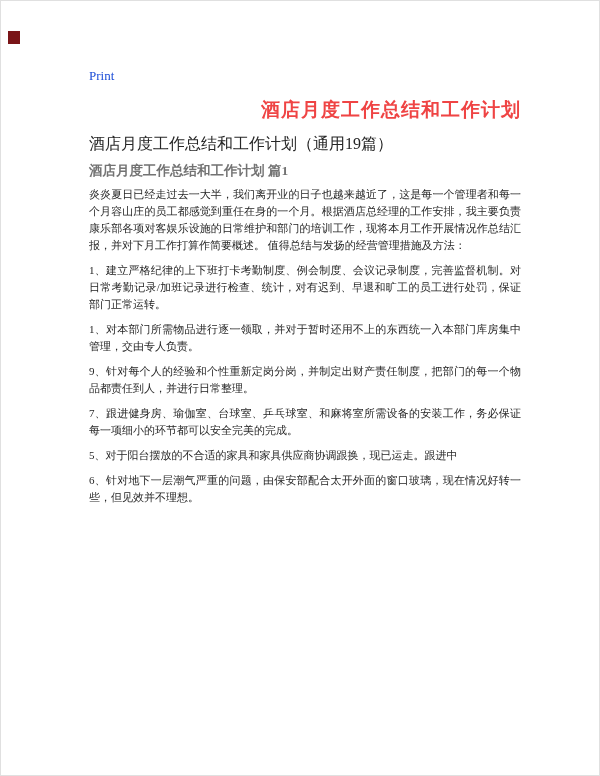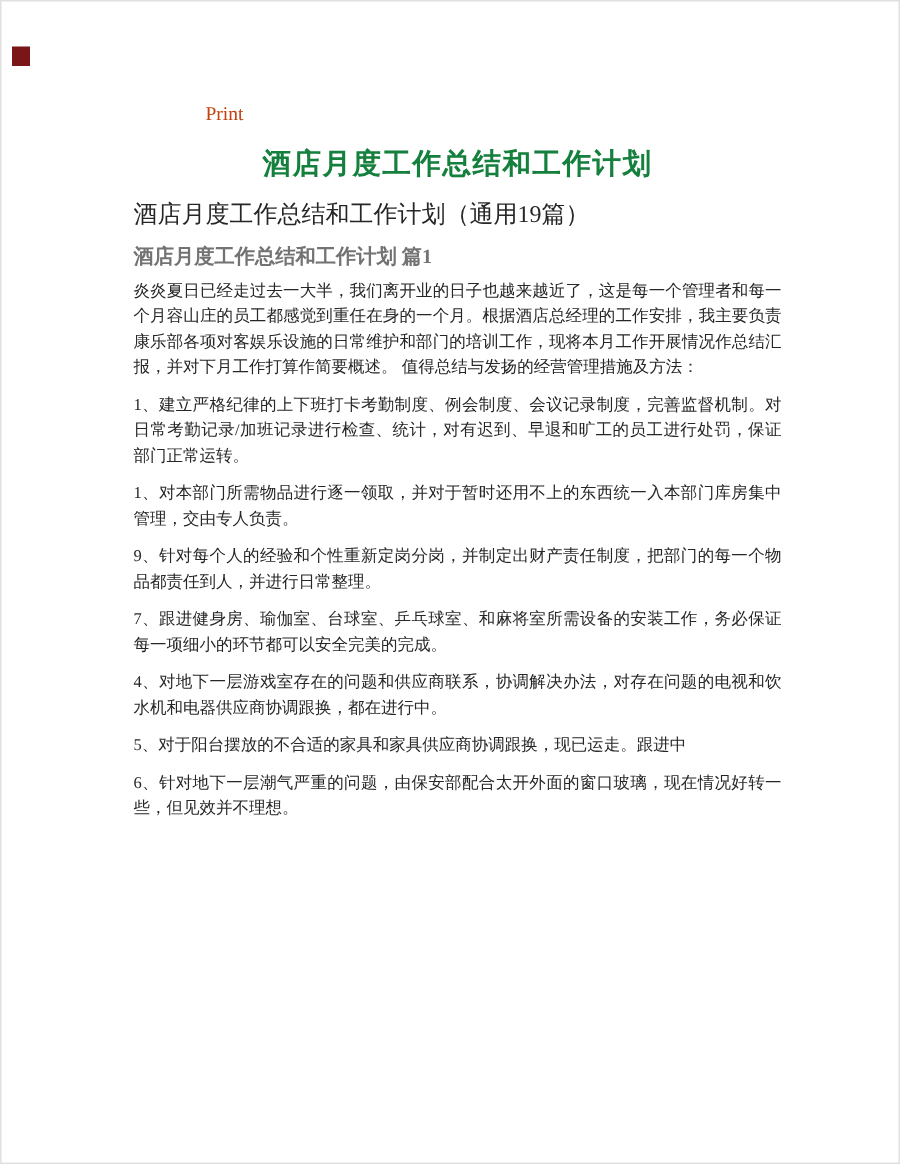--- a/index.html
+++ b/index.html
@@ -25,37 +25,36 @@
     width: 12px;
     height: 13px;
     background: #7a1518;
   }
   .print-link {
     position: absolute;
     left: 88px;
     top: 67px;
     font-size: 13px;
     line-height: 16px;
-    color: #c2410c;
+    color: #1d4ed8;
     text-decoration: none;
     cursor: pointer;
-    margin-left: 48px;
   }
   .content {
     box-sizing: border-box;
     width: 600px;
     padding: 97px 80px 0 88px;
   }
   .doc-title {
     margin: 0;
     font-size: 19px;
     line-height: 23px;
     font-weight: bold;
-    text-align: center;
-    color: #15803d;
+    text-align: right;
+    color: #ef4444;
     letter-spacing: 1px;
   }
   .doc-subtitle {
     margin: 14px 0 0 0;
     font-size: 16px;
     line-height: 17px;
     font-weight: normal;
   }
   .doc-section-heading {
     margin: 10px 0 0 0;
@@ -91,19 +90,18 @@
     <p class="doc-subtitle">酒店月度工作总结和工作计划（通用19篇）</p>
 
     <h2 class="doc-section-heading">酒店月度工作总结和工作计划 篇1</h2>
 
     <div class="doc-body">
       <p class="first">炎炎夏日已经走过去一大半，我们离开业的日子也越来越近了，这是每一个管理者和每一个月容山庄的员工都感觉到重任在身的一个月。根据酒店总经理的工作安排，我主要负责康乐部各项对客娱乐设施的日常维护和部门的培训工作，现将本月工作开展情况作总结汇报，并对下月工作打算作简要概述。 值得总结与发扬的经营管理措施及方法：</p>
       <p>1、建立严格纪律的上下班打卡考勤制度、例会制度、会议记录制度，完善监督机制。对日常考勤记录/加班记录进行检查、统计，对有迟到、早退和旷工的员工进行处罚，保证部门正常运转。</p>
       <p>1、对本部门所需物品进行逐一领取，并对于暂时还用不上的东西统一入本部门库房集中管理，交由专人负责。</p>
       <p>9、针对每个人的经验和个性重新定岗分岗，并制定出财产责任制度，把部门的每一个物品都责任到人，并进行日常整理。</p>
       <p>7、跟进健身房、瑜伽室、台球室、乒乓球室、和麻将室所需设备的安装工作，务必保证每一项细小的环节都可以安全完美的完成。</p>
-      <p>4、对地下一层游戏室存在的问题和供应商联系，协调解决办法，对存在问题的电视和饮水机和电器供应商协调跟换，都在进行中。</p>
       <p>5、对于阳台摆放的不合适的家具和家具供应商协调跟换，现已运走。跟进中</p>
       <p>6、针对地下一层潮气严重的问题，由保安部配合太开外面的窗口玻璃，现在情况好转一些，但见效并不理想。</p>
     </div>
 
   </div>
 </div>
 
 </body></html>

